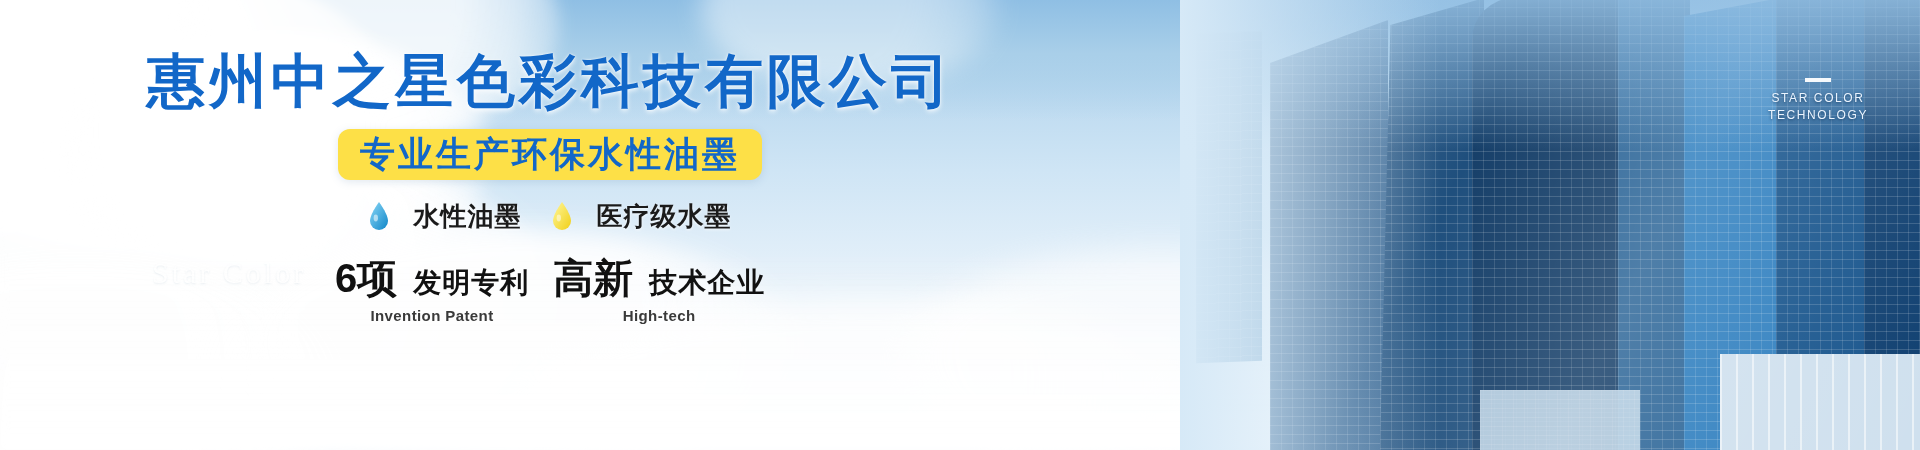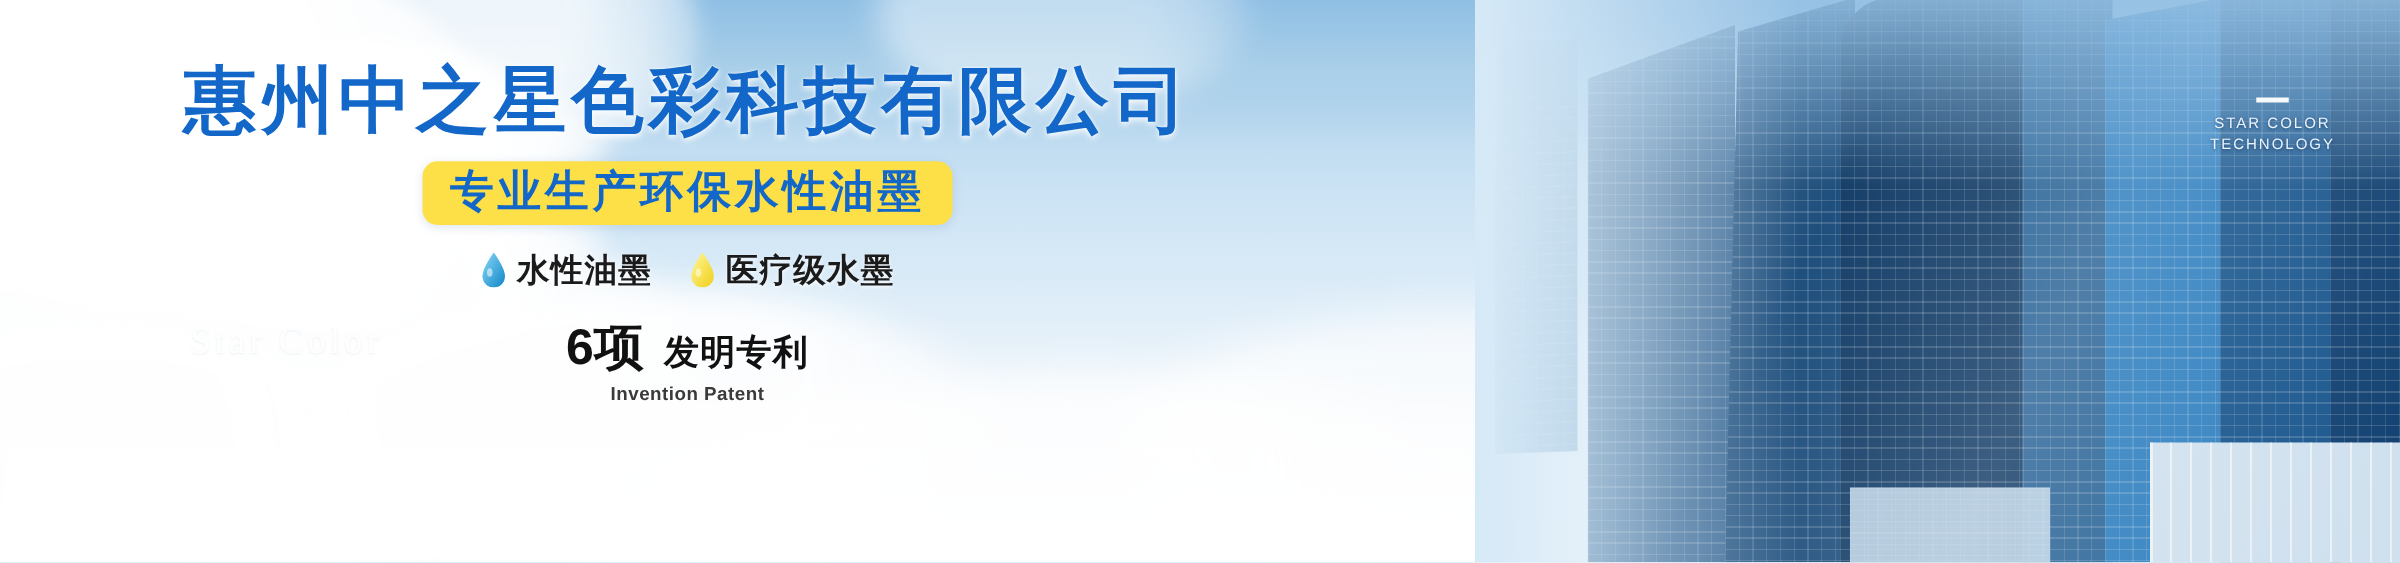--- a/index.html
+++ b/index.html
@@ -198,21 +198,21 @@
     color:#1267c8;
     letter-spacing:3px;
     line-height:1;
     white-space:nowrap;
   }
 
   .features{
     margin-top:22px;
     display:flex; align-items:center; gap:30px;
   }
-  .feature{ display:flex; align-items:center; gap:9px; }
+  .feature{ display:flex; align-items:center; gap:25px; }
   .drop{ width:20px; height:28px; flex:0 0 auto; }
   .feature-label{
     font-size:26px; font-weight:bold; color:#1b1b1b;
     letter-spacing:1px; line-height:1; white-space:nowrap;
     text-shadow:0 1px 3px rgba(255,255,255,.8);
   }
 
   .badges{
     margin-top:28px;
     display:flex; align-items:flex-start; gap:24px;
@@ -323,17 +323,24 @@
     <div class="badges">
 
       <div class="badge">
         <div class="badge-cn">
           <span class="badge-big">6项</span>
           <span class="badge-small">发明专利</span>
         </div>
         <div class="badge-en">Invention Patent</div>
       </div>
 
+      <div class="badge">
+        <div class="badge-cn">
+          <span class="badge-big">高新</span>
+          <span class="badge-small">技术企业</span>
+        </div>
+        <div class="badge-en">High-tech</div>
+      </div>
 
     </div>
 
   </div>
 </div>
 
 </body></html>

